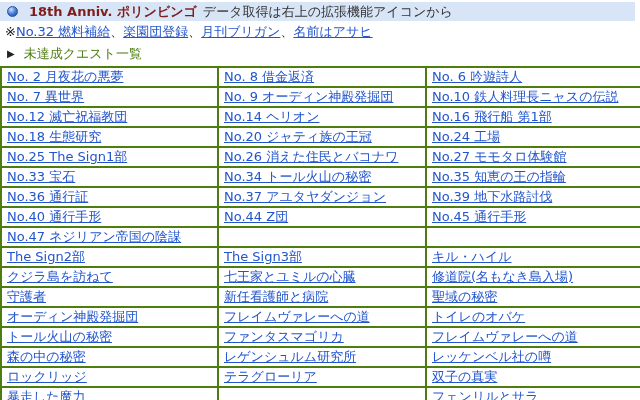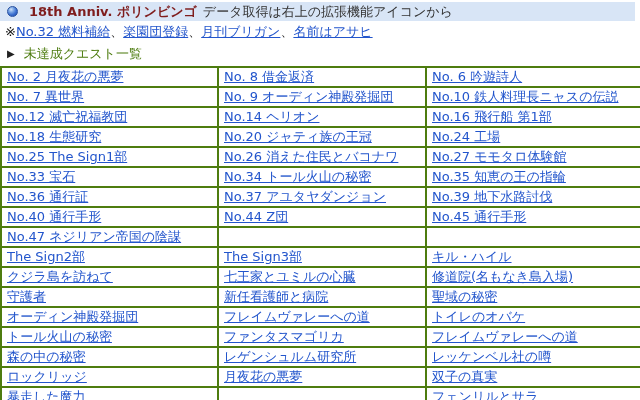--- a/index.html
+++ b/index.html
@@ -127,21 +127,21 @@
         <td><a class="qlink">ファンタスマゴリカ</a></td>
         <td><a class="qlink">フレイムヴァレーへの道</a></td>
       </tr>
       <tr>
         <td><a class="qlink">森の中の秘密</a></td>
         <td><a class="qlink">レゲンシュルム研究所</a></td>
         <td><a class="qlink">レッケンベル社の噂</a></td>
       </tr>
       <tr>
         <td><a class="qlink">ロックリッジ</a></td>
-        <td><a class="qlink">月夜花の悪夢</a></td>
+        <td><a class="qlink">テラグローリア</a></td>
         <td><a class="qlink">双子の真実</a></td>
       </tr>
       <tr>
         <td><a class="qlink">暴走した魔力</a></td>
         <td></td>
         <td><a class="qlink">フェンリルとサラ</a></td>
       </tr>
     </tbody>
 </table>
 

